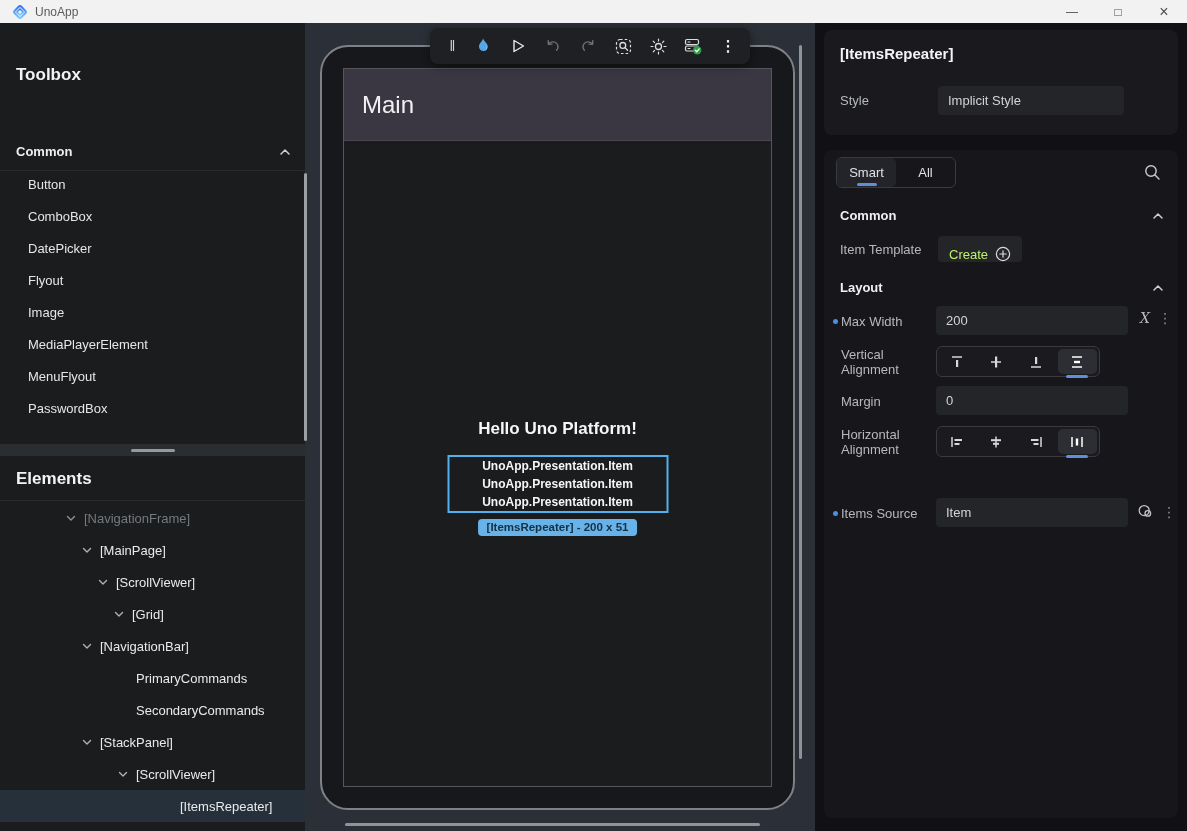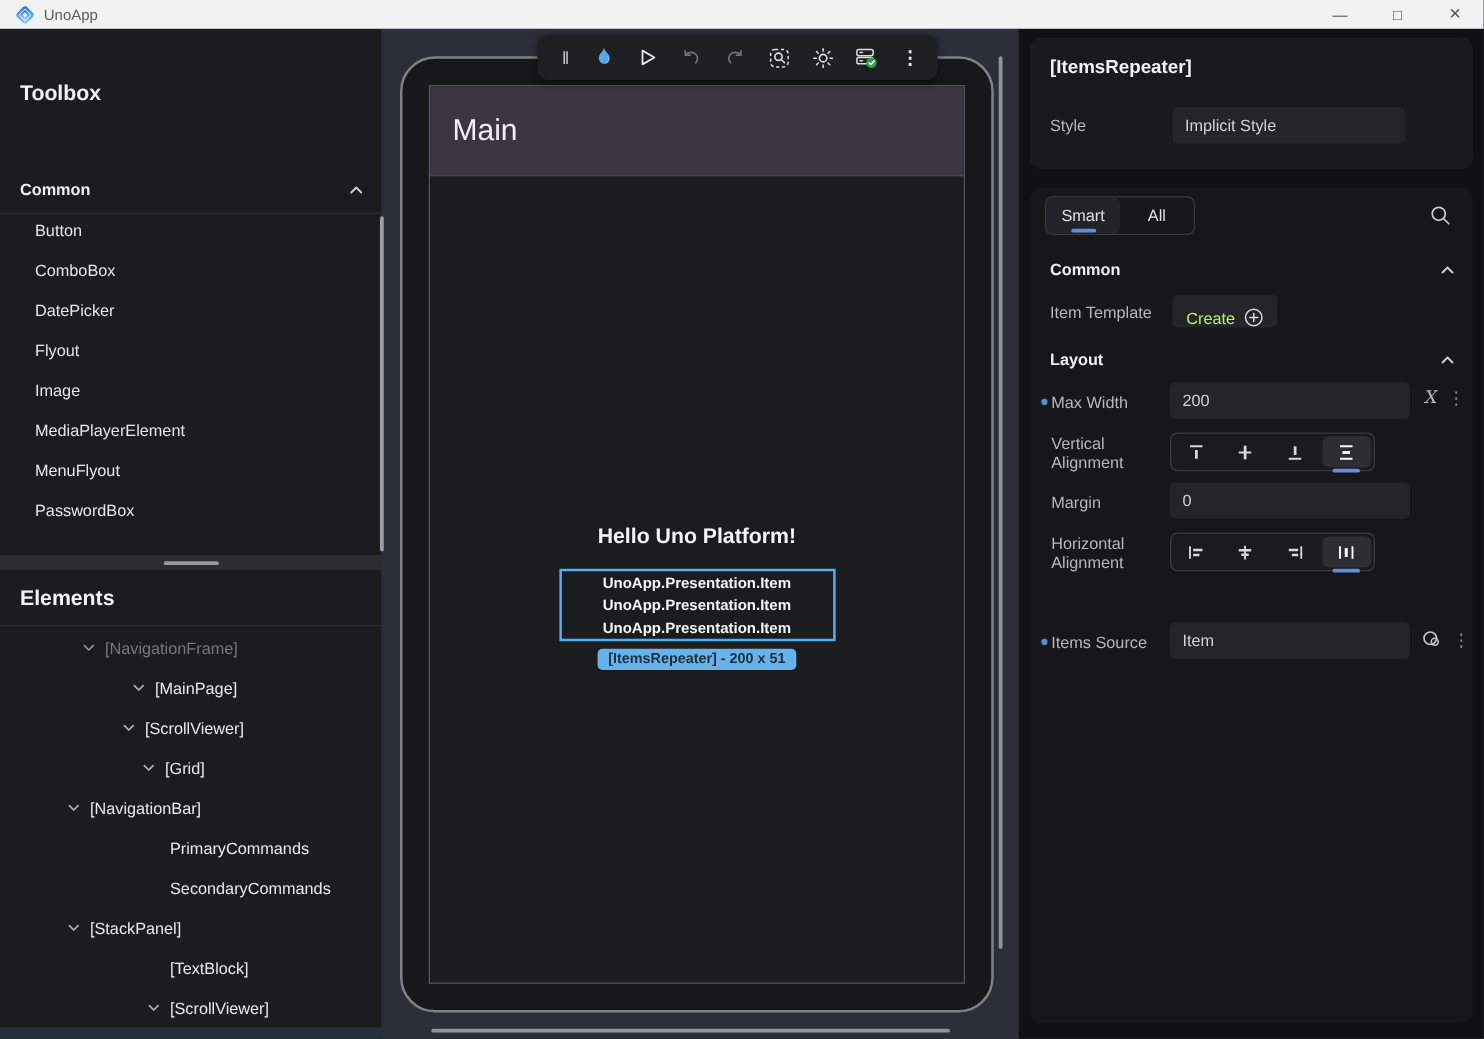--- a/index.html
+++ b/index.html
@@ -30,22 +30,22 @@
   .tb-scroll{position:absolute;left:304px;top:150px;width:3px;height:268px;background:#9aa0a4;border-radius:2px}
   .splitter{position:absolute;left:0;top:421px;width:100%;height:12px;background:#2b2e31;display:flex;align-items:center;justify-content:center}
   .splitter .grip{width:44px;height:3px;border-radius:2px;background:#96999c}
   .el-title{top:446px}
   .div2{top:477px}
   .tree{position:absolute;left:0;top:479px;width:100%}
   .trow{height:32px;display:flex;align-items:center;gap:6px;color:#e9eaec;cursor:default}
   .trow .chev{width:14px;display:flex;justify-content:center}
   .trow.dim{color:#74797e}
   .trow.sel{background:#25303a}
-  .ind-1{padding-left:64px}.ind-2{padding-left:104px}.ind-3{padding-left:96px}.ind-4{padding-left:112px}
-  .ind-5{padding-left:52px}.ind-6{padding-left:116px}.ind-7{padding-left:160px}
+  .ind-1{padding-left:64px}.ind-2{padding-left:80px}.ind-3{padding-left:96px}.ind-4{padding-left:112px}
+  .ind-5{padding-left:80px}.ind-6{padding-left:116px}.ind-7{padding-left:160px}
 
   
   .canvas{position:absolute;left:305px;top:23px;width:510px;bottom:0;background:#2b2f38}
   .dtoolbar{position:absolute;left:125px;top:5px;height:36px;background:#1f2023;border-radius:8px;display:flex;align-items:center;padding:0 13px;gap:17px;z-index:6;box-shadow:0 2px 8px rgba(0,0,0,.45)}
   .dt-icon{display:flex;align-items:center;justify-content:center;width:18px;height:18px;cursor:default}
   .dt-handle{color:#cfd2d4;font-size:14px;letter-spacing:-1px;margin-right:-4px}
   .dt-kebab{color:#e8e9ea;font-size:15px;font-weight:bold}
   .phone{position:absolute;left:15px;top:22px;width:475px;height:765px;border:2px solid #7e8287;border-radius:28px;background:#17181b}
   .screen{position:absolute;left:21px;top:21px;width:429px;height:719px;border:1px solid #54565b;background:#1b1c1e;overflow:hidden}
   .app-header{height:72px;background:#3a3743;border-bottom:1px solid #494552;display:flex;align-items:center;padding-left:18px;font-size:24px;color:#f1f1f3}
@@ -189,24 +189,20 @@
     </div>
     <div class="trow ind-5">
       <span class="chev">
           <svg width="10" height="7" viewBox="0 0 10 7">
             <polyline points="1.5,1.5 5,5 8.5,1.5" fill="none" stroke="#aeb2b6" stroke-width="1.4" stroke-linecap="round" stroke-linejoin="round"></polyline>
           </svg>
         </span>
       <span>[StackPanel]</span>
     </div>
     <div class="trow ind-6">
-      <span class="chev"></span>
-        <span>[TextBlock]</span>
-    </div>
-    <div class="trow ind-6">
       <span class="chev">
           <svg width="10" height="7" viewBox="0 0 10 7">
             <polyline points="1.5,1.5 5,5 8.5,1.5" fill="none" stroke="#aeb2b6" stroke-width="1.4" stroke-linecap="round" stroke-linejoin="round"></polyline>
           </svg>
         </span>
       <span>[ScrollViewer]</span>
     </div>
     <div class="trow sel ind-7">
       <span class="chev"></span>
         <span>[ItemsRepeater]</span>

